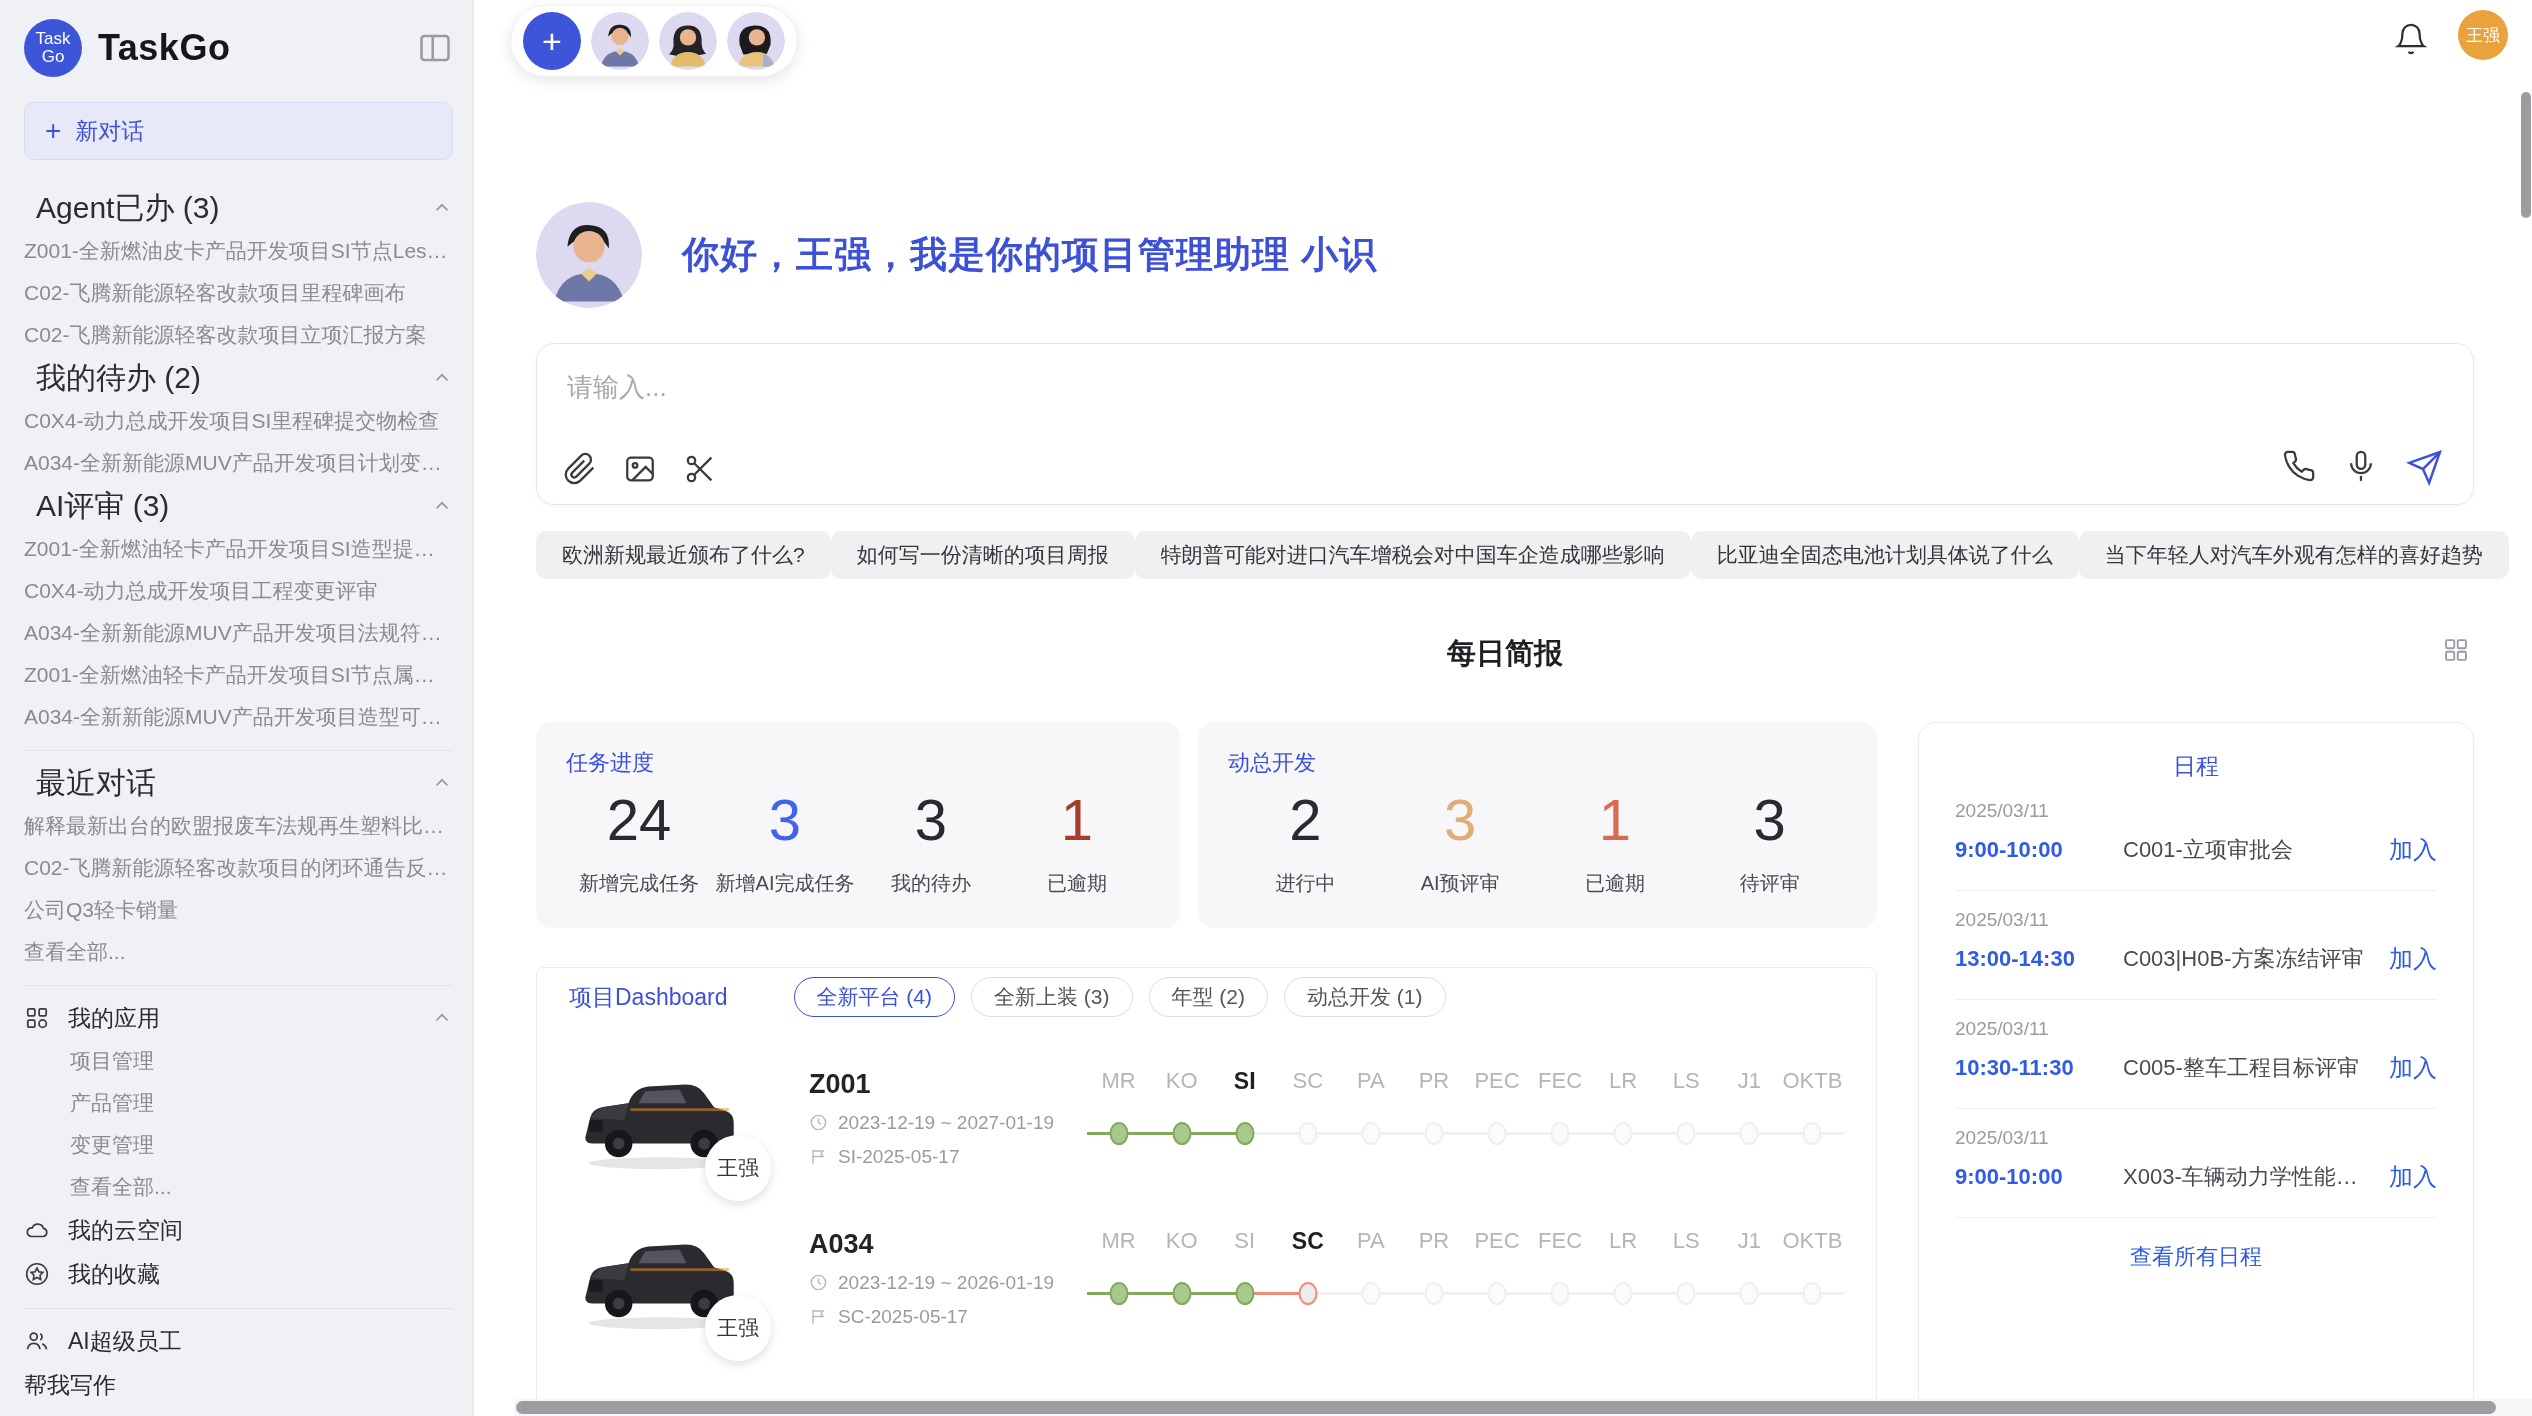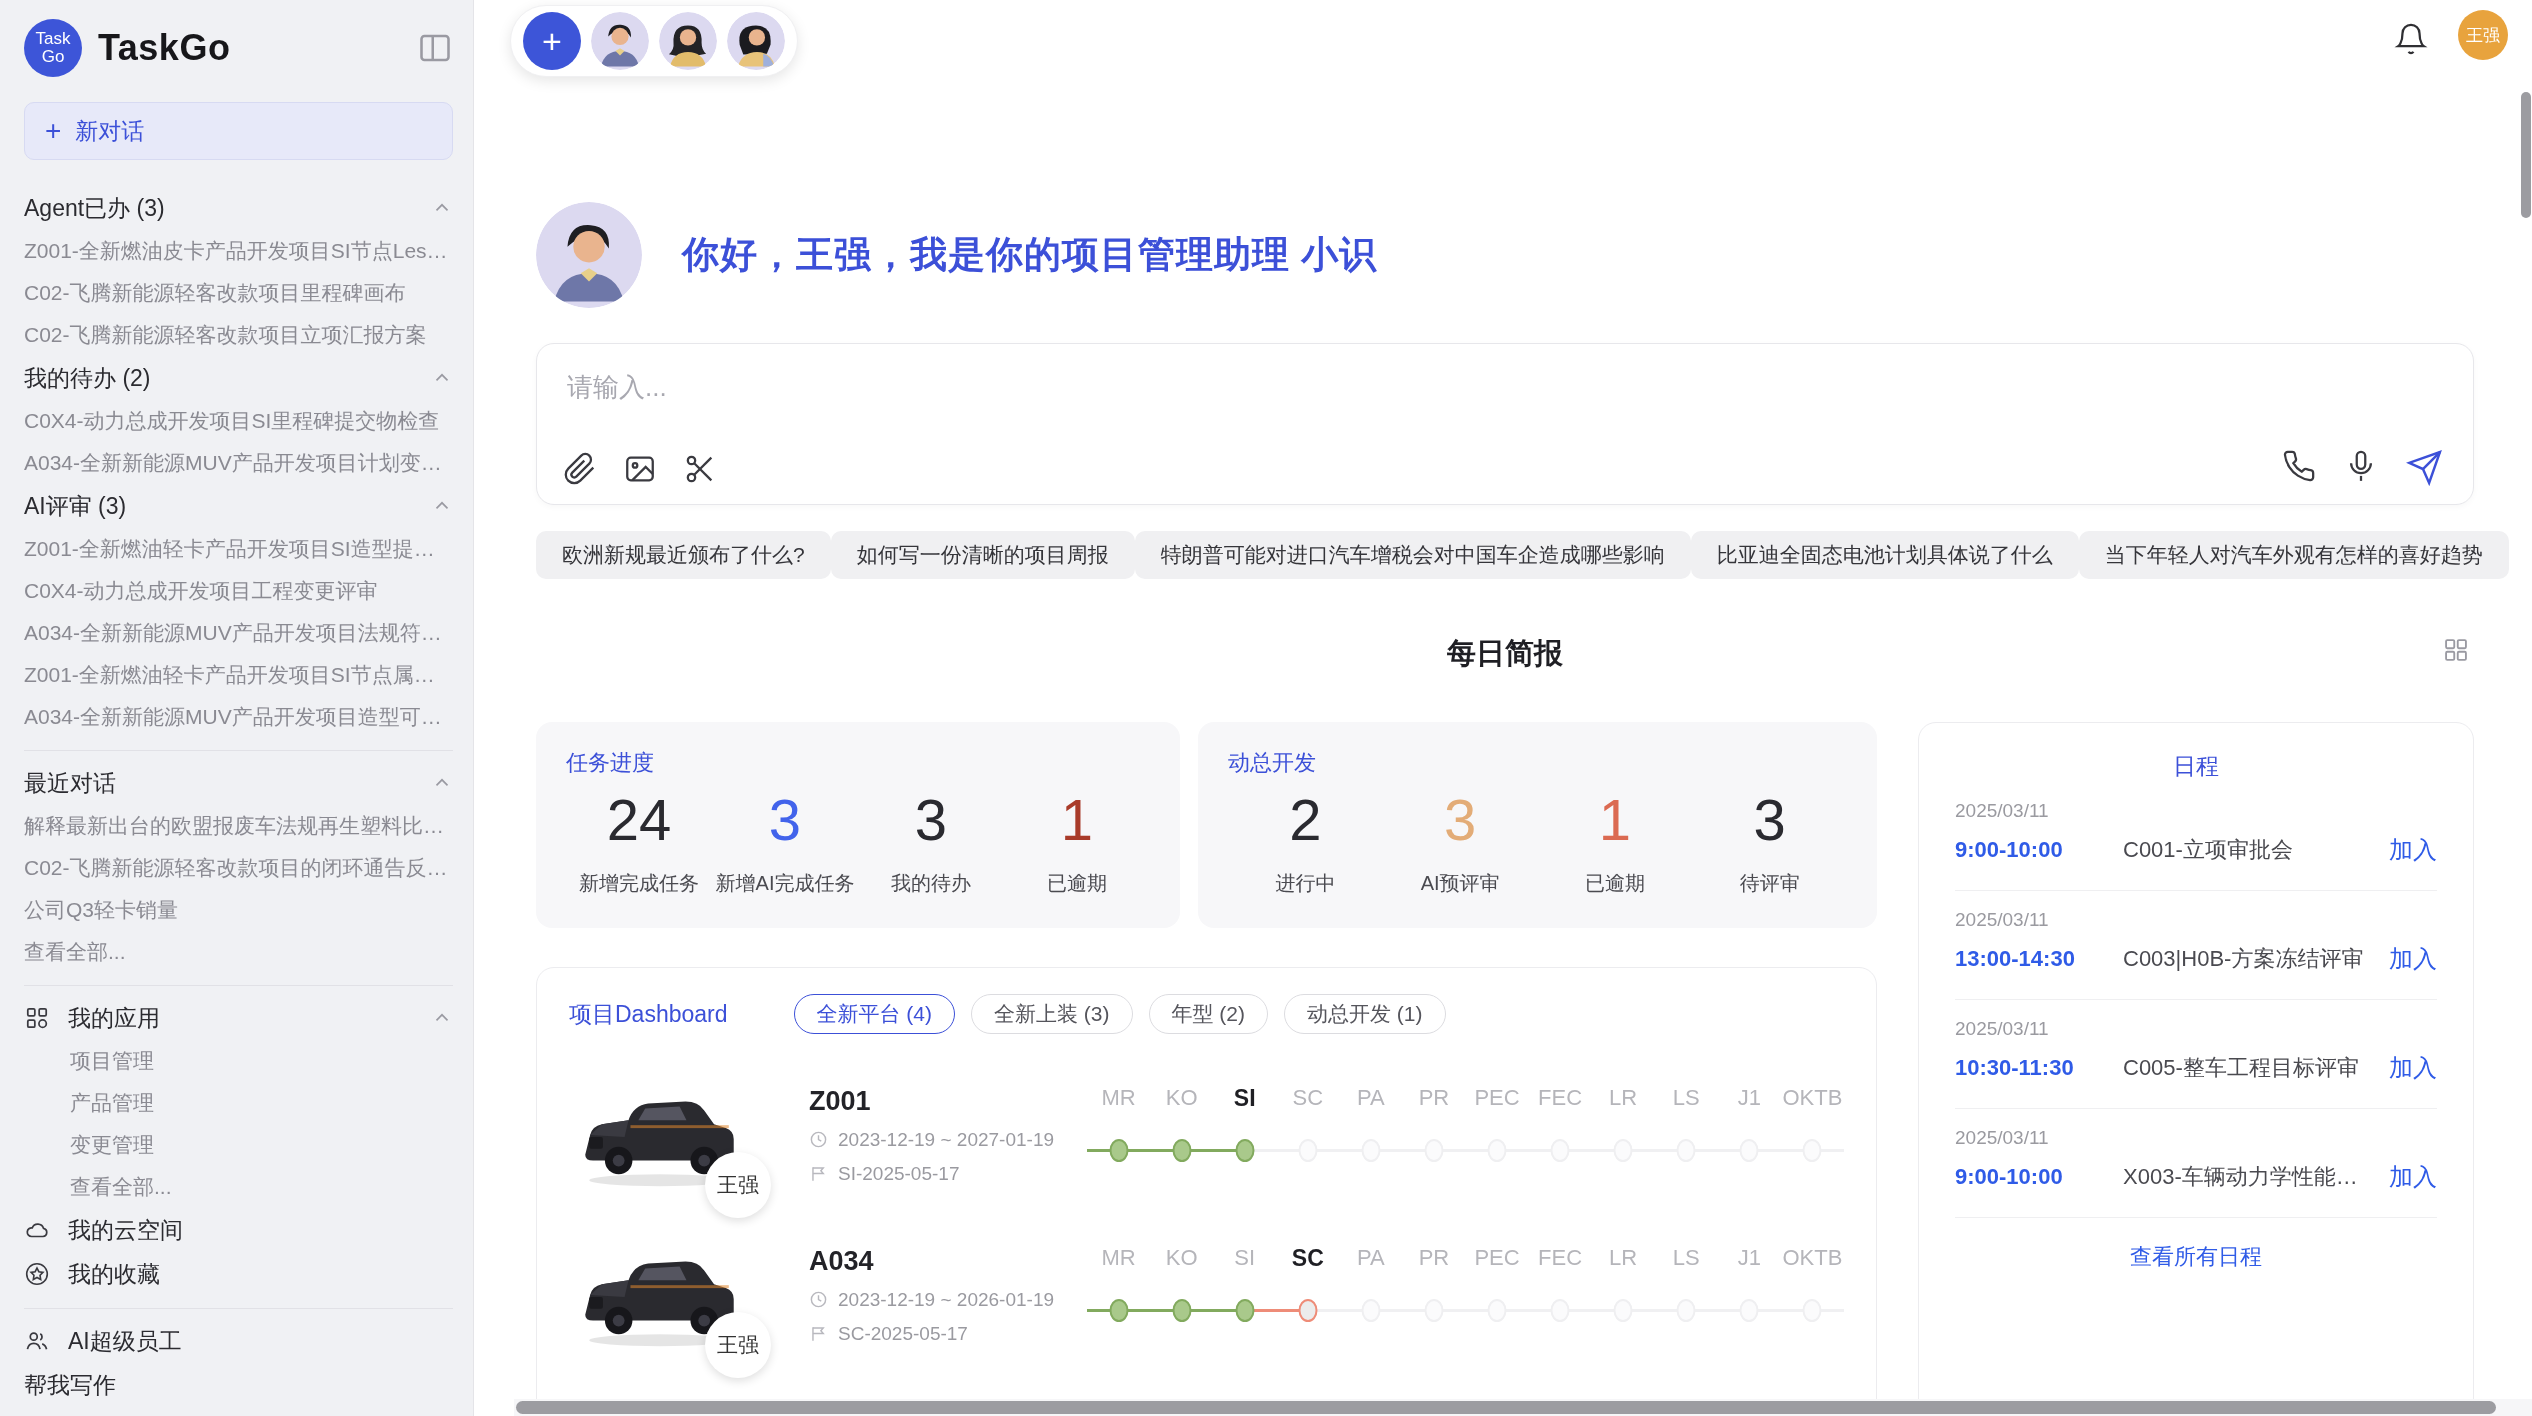--- a/index.html
+++ b/index.html
@@ -14,21 +14,21 @@
   .logo { width:58px; height:58px; border-radius:50%; background:#3D55D8; color:#fff;
     display:flex; flex-direction:column; align-items:center; justify-content:center; line-height:1.05; font-size:17px; }
   .app-title { font-size:36px; font-weight:bold; color:#17171A; letter-spacing:.5px; }
   .collapse { margin-left:auto; width:36px; height:36px; color:#9A9AA2; }
   .collapse svg { width:100%; height:100%; }
   .new-chat { margin-top:22px; height:58px; background:#E7E9F9; border:1px solid #D7DAF2; border-radius:10px;
     display:flex; align-items:center; gap:14px; padding:0 20px; color:var(--accent); font-size:23px; cursor:pointer; }
   .new-chat .plus { font-size:28px; line-height:1; }
   .side-scroll { margin-top:26px; flex:1; overflow:hidden; }
   .sg-head { display:flex; align-items:center; height:44px; }
-  .sg-title { font-size:23px; color:#2B2B30; font-weight:500; }
+  .sg-title { font-size:30px; color:#2B2B30; font-weight:500;margin-left:12px; }
   .chev { margin-left:auto; width:22px; height:22px; color:#9A9AA2; }
   .chev svg { width:100%; height:100%; }
   .sitem { height:42px; line-height:42px; font-size:21px; color:#8A8A92; white-space:nowrap;
     overflow:hidden; text-overflow:ellipsis; cursor:pointer; }
   .sdivider { border-top:1px solid #E1E1E6; margin:12px 0 10px; }
   .srow { display:flex; align-items:center; gap:18px; height:44px; font-size:23px; color:#2B2B30; cursor:pointer; }
   .srow .ric { width:26px; height:26px; color:#3A3A40; flex:none; }
   .srow .ric svg { width:100%; height:100%; }
   .sub { padding-left:46px; }
 
@@ -78,21 +78,21 @@
 
   .stats-row { display:flex; gap:18px; }
   .stat-card { height:206px; background:#F7F7F9; border-radius:16px; padding:26px 30px 0; }
   .stat-card.c1 { width:644px; } .stat-card.c2 { width:679px; }
   .stat-title { font-size:22px; color:var(--accent); }
   .stat-grid { display:flex; margin-top:10px; }
   .stat-col { flex:1; text-align:center; }
   .stat-val { font-size:58px; font-weight:500; line-height:1.1; }
   .stat-lab { margin-top:18px; font-size:20px; color:#4A4A50; }
 
-  .dash-card { margin-top:39px; border:1px solid #ECECEF; border-radius:18px; padding:26px 0 0; height:450px; overflow:hidden; background:#fff; }
+  .dash-card { margin-top:39px; border:1px solid #ECECEF; border-radius:7px; padding:9px 0 0; height:450px; overflow:hidden; background:#fff; }
   .dash-head { display:flex; align-items:center; padding:0 32px; }
   .dash-title { font-size:23px; color:var(--accent); }
   .dash-filters { display:flex; gap:16px; margin-left:66px; }
   .fpill { height:40px; line-height:38px; border:1px solid #DCDCE0; border-radius:999px; padding:0 22px;
     font-size:21px; color:#55555C; background:#fff; cursor:pointer; white-space:nowrap; }
   .fpill.active { border:1.5px solid var(--accent); color:var(--accent); }
   .proj-row { margin-top:42px; display:flex; align-items:center; padding:0 32px; }
   .car-wrap { width:180px; position:relative; flex:none; }
   .car-wrap svg.car { width:178px; height:118px; display:block; }
   .owner-av { position:absolute; right:-22px; bottom:-24px; width:66px; height:66px; border-radius:50%;

